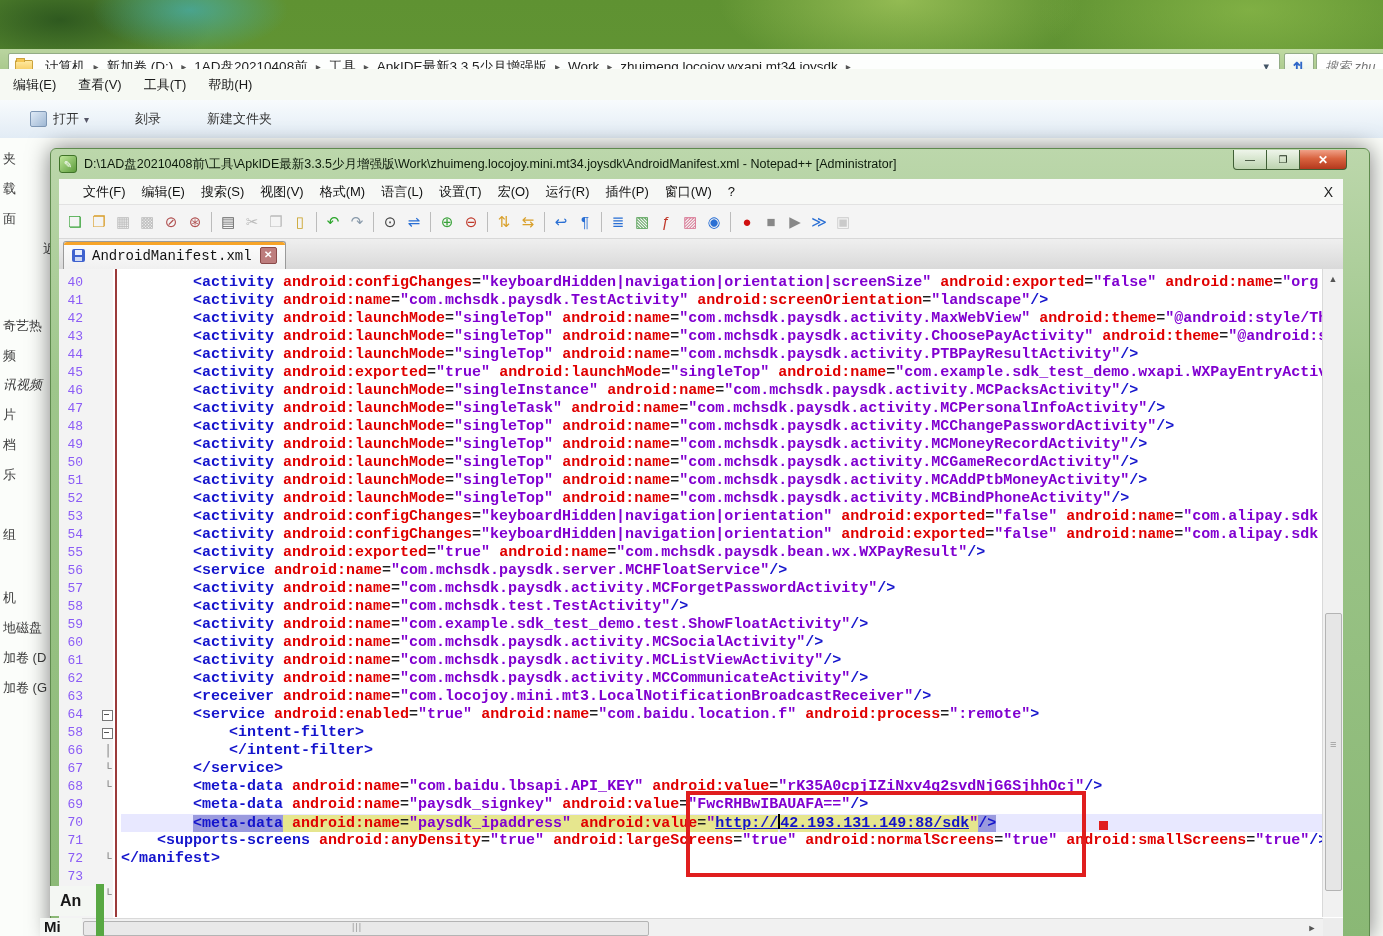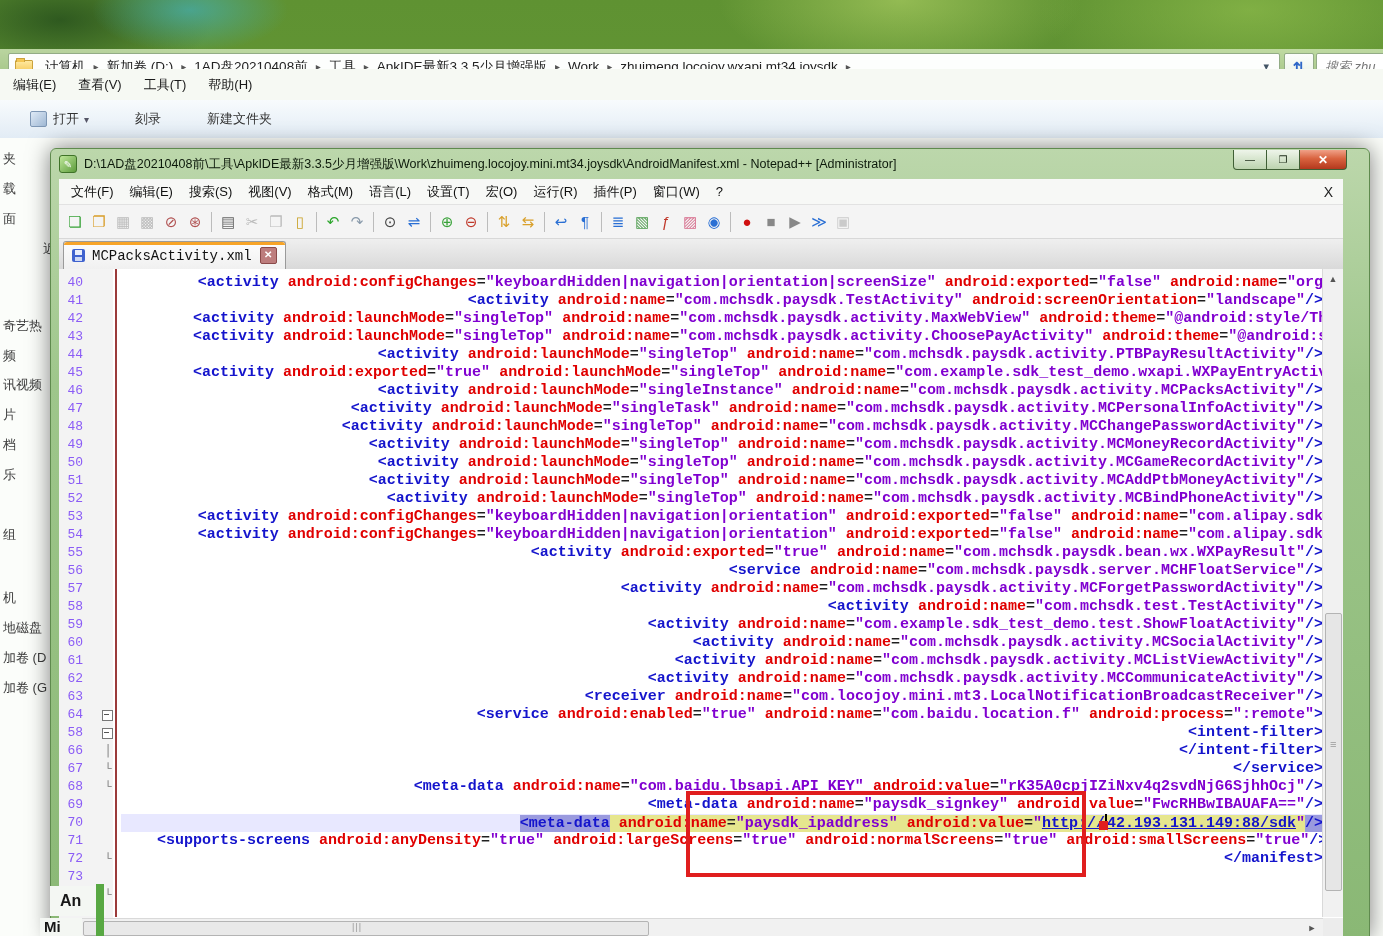--- a/index.html
+++ b/index.html
@@ -45,21 +45,21 @@
   .npp-ic{width:16px;height:16px;margin-left:8px;margin-right:7px;border-radius:3px;background:linear-gradient(135deg,#bfe89a,#5d9c3c);
     border:1px solid #3f7328;color:#fff;font-size:10px;display:flex;align-items:center;justify-content:center;flex:0 0 auto;}
   .npp-title{font-size:12.5px;color:#0d1a0b;white-space:nowrap;overflow:hidden;max-width:1060px;}
   .win-btns{position:absolute;right:22px;top:1px;display:flex;}
   .win-btn{height:19px;border:1px solid #3f5f35;border-top:none;display:flex;align-items:center;justify-content:center;
     font-size:10px;color:#1c2b18;background:linear-gradient(180deg,rgba(255,255,255,.75),rgba(190,210,180,.55));}
   .win-btn.min{width:32px;border-radius:0 0 0 4px;}
   .win-btn.max{width:32px;border-left:none;border-right:none;}
   .win-btn.close{width:46px;border-radius:0 0 4px 0;background:linear-gradient(180deg,#f0a188,#d9633f 45%,#b3381d);color:#fff;font-weight:bold;font-size:12px;}
   .npp-menubar{position:absolute;left:8px;top:30px;width:1284px;height:26px;background:#f7f8f6;border-bottom:1px solid #e2e2e2;
-    display:flex;align-items:center;padding-left:4px;box-sizing:border-box;}
+    display:flex;align-items:center;padding-left:16px;box-sizing:border-box;}
   .npp-menu-item{font-size:13px;color:#111;padding:0 8px;cursor:default;}
   .npp-menu-close{margin-left:auto;margin-right:10px;font-size:14px;color:#222;}
   .npp-toolbar{position:absolute;left:8px;top:56px;width:1284px;height:34px;background:#f4f4f4;border-bottom:1px solid #d8d8d8;
     display:flex;align-items:center;padding-left:4px;box-sizing:border-box;}
   .tb-ic{width:22px;height:22px;margin:0 1px;display:flex;align-items:center;justify-content:center;font-size:15px;border-radius:2px;}
   .tb-ic.dis{opacity:.45;filter:grayscale(1);}
   .tb-sep{width:1px;height:20px;background:#bcbcbc;margin:0 4px;}
   .npp-tabbar{position:absolute;left:8px;top:90px;width:1284px;height:30px;background:linear-gradient(180deg,#efefef,#d9d9d9);
     border-bottom:1px solid #bdbdbd;display:flex;align-items:flex-end;}
   .tab{position:relative;margin-left:4px;height:27px;background:linear-gradient(180deg,#fdfdfd,#f0f0f0);
@@ -74,21 +74,21 @@
   
   .editor{position:absolute;left:8px;top:120px;width:1284px;height:668px;background:#fff;overflow:hidden;}
   .gutter{position:absolute;left:0;top:5px;width:54px;background:#f3f3f3;}
   .gut-n{height:18px;line-height:18px;font-family:"Liberation Mono",monospace;font-size:13px;color:#8b5cf6;text-align:right;padding-right:30px;}
   .gutter-bg{position:absolute;left:0;top:0;width:54px;height:100%;background:#f3f3f3;}
   .margin-line{position:absolute;left:56px;top:0;width:2px;height:648px;background:#9b3b3b;}
   .fold-col{position:absolute;left:42px;top:5px;width:14px;}
   .fold-cell{height:18px;position:relative;font-family:"Liberation Mono",monospace;font-size:12px;color:#777;text-align:center;line-height:18px;}
   .fold-box{position:absolute;left:1px;top:4px;width:9px;height:9px;border:1px solid #777;background:#fff;}
   .fold-box::before{content:"";position:absolute;left:1px;top:3px;width:5px;height:1px;background:#555;}
-  .code{position:absolute;left:62px;top:5px;width:1202px;height:648px;overflow:hidden;text-align:right;}
+  .code{position:absolute;left:62px;top:5px;width:1202px;height:648px;overflow:hidden;}
   .cl{height:18px;line-height:18px;white-space:pre;font-family:"Liberation Mono",monospace;font-size:15px;font-weight:bold;color:#111;}
   .cl.active{background:#e8e8ff;}
   .tk-tag{color:#1414cc;} .tk-attr{color:#e00000;} .tk-val{color:#8000d0;} .tk-eq{color:#1f1f1f;}
   .tk-url{color:#1414c8;text-decoration:underline;}
   .bg-match{background:#9a9ade;} .bg-attr{background:#e6e68e;}
   .caret{display:inline-block;width:2px;height:15px;background:#000;vertical-align:-2px;}
   .vscroll{position:absolute;right:0;top:0;width:20px;height:648px;background:#f1f1f1;border-left:1px solid #d9d9d9;}
   .vs-up{position:absolute;top:2px;left:0;width:20px;height:16px;text-align:center;font-size:9px;color:#555;line-height:16px;}
   .vs-thumb{position:absolute;left:2px;top:344px;width:15px;height:276px;background:#e6e6e6;border:1px solid #b4b4b4;border-radius:2px;}
   .vs-thumb::after{content:"≡";position:absolute;left:4px;top:124px;color:#999;font-size:11px;}
@@ -165,21 +165,21 @@
   </div>
 
   <div class="ex-content-bg"></div>
   <div class="ex-sidebar" id="ex-sidebar">
       <div class="side-item" style="top: 12px;">夹</div>
       <div class="side-item" style="top: 42px;">载</div>
       <div class="side-item" style="top: 72px;">面</div>
       <div class="side-item" style="top: 102px; margin-left: 40px;">近访问</div>
       <div class="side-item" style="top: 179px;">奇艺热</div>
       <div class="side-item" style="top: 209px;">频</div>
-      <div class="side-item" style="top: 238px;">讯视频</div>
+      <div class="side-item" style="top: 238px; font-style: italic;">讯视频</div>
       <div class="side-item" style="top: 268px;">片</div>
       <div class="side-item" style="top: 298px;">档</div>
       <div class="side-item" style="top: 328px;">乐</div>
       <div class="side-item" style="top: 388px;">组</div>
       <div class="side-item" style="top: 451px;">机</div>
       <div class="side-item" style="top: 481px;">地磁盘</div>
       <div class="side-item" style="top: 511px;">加卷 (D</div>
       <div class="side-item" style="top: 541px;">加卷 (G</div>
     </div>
 
@@ -244,21 +244,21 @@
         <span class="tb-sep"></span>
         <span class="tb-ic" style="color: rgb(208, 16, 16);">●</span>
         <span class="tb-ic" style="color: rgb(136, 136, 136);">■</span>
         <span class="tb-ic" style="color: rgb(136, 136, 136);">▶</span>
         <span class="tb-ic" style="color: rgb(42, 111, 212);">≫</span>
         <span class="tb-ic dis" style="color: rgb(153, 153, 153);">▣</span>
       </div>
     <div class="npp-tabbar">
       <div class="tab">
         <span class="floppy"></span>
-        <span class="tab-label">MCPacksActivity.xml</span>
+        <span class="tab-label">AndroidManifest.xml</span>
         <span class="tab-close">✕</span>
       </div>
     </div>
     <div class="editor">
       <div class="gutter-bg"></div>
       <div class="gutter" id="gutter">
           <div class="gut-n">40</div>
           <div class="gut-n">41</div>
           <div class="gut-n">42</div>
           <div class="gut-n">43</div>

